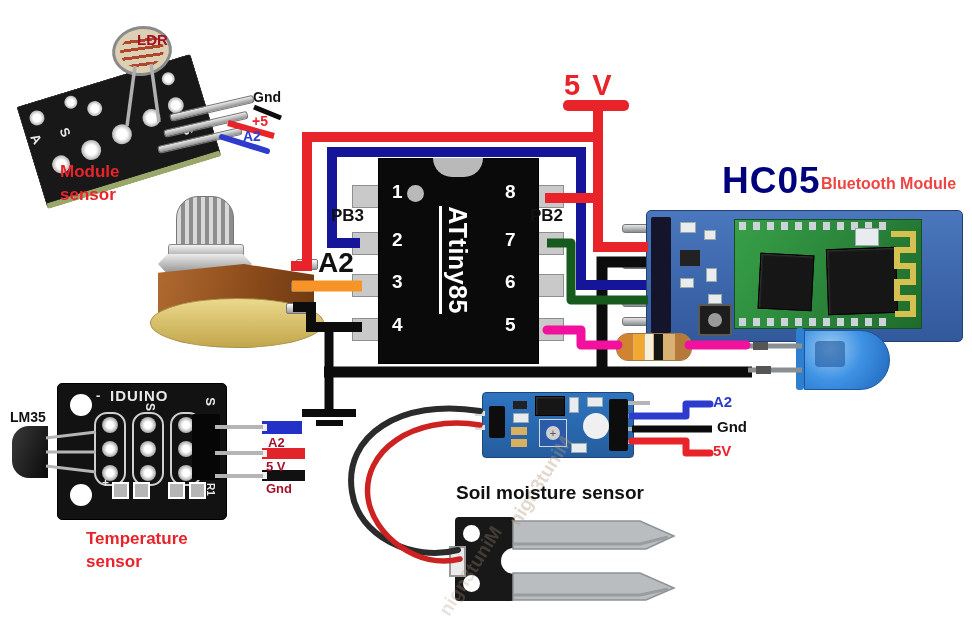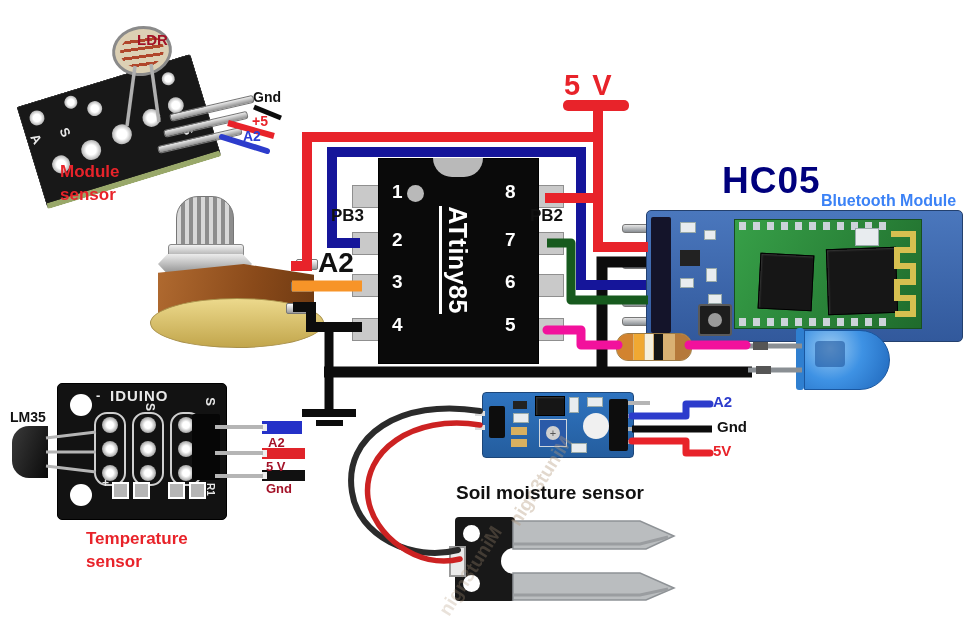--- a/index.html
+++ b/index.html
@@ -8,21 +8,21 @@
   .abs{position:absolute;}
   svg.layer{position:absolute;left:0;top:0;z-index:3;}
   .comp{position:absolute;z-index:2;}
   .lbl{position:absolute;z-index:5;font-weight:bold;white-space:nowrap;line-height:1;}
   .lbl-black{color:#111;}
   .lbl-red{color:#e8232a;}
   .lbl-darkred{color:#a31228;}
   .lbl-blue{color:#2d3fd4;}
   .lbl-soilblue{color:#2d3ccc;}
   .hc05-title{color:#00007d;font-size:37px;letter-spacing:1px;}
-  .hc05-sub{color:#3b82f6;font-size:16px;margin-top:17px;}
+  .hc05-sub{color:#ef4444;font-size:16px;}
   .watermark{position:absolute;z-index:4;color:#b49a7e;opacity:.38;font-size:19px;
              font-weight:bold;transform:rotate(-58deg);}
   
   .chip-body{background:#0a0a0a;border:1px solid #000;}
   .chip-notch{background:#b9b9b9;border-radius:0 0 26px 26px;}
   .chip-dot{background:#b9b9b9;border-radius:50%;}
   .chip-pad{background:#c9c9c9;border:1px solid #8f8f8f;}
   .pin-num{position:absolute;color:#fff;font-weight:bold;font-size:19px;}
   .chip-title-wrap{display:flex;align-items:center;justify-content:center;transform:rotate(90deg);}
   .chip-title{color:#fff;font-size:25px;font-weight:bold;letter-spacing:.5px;

